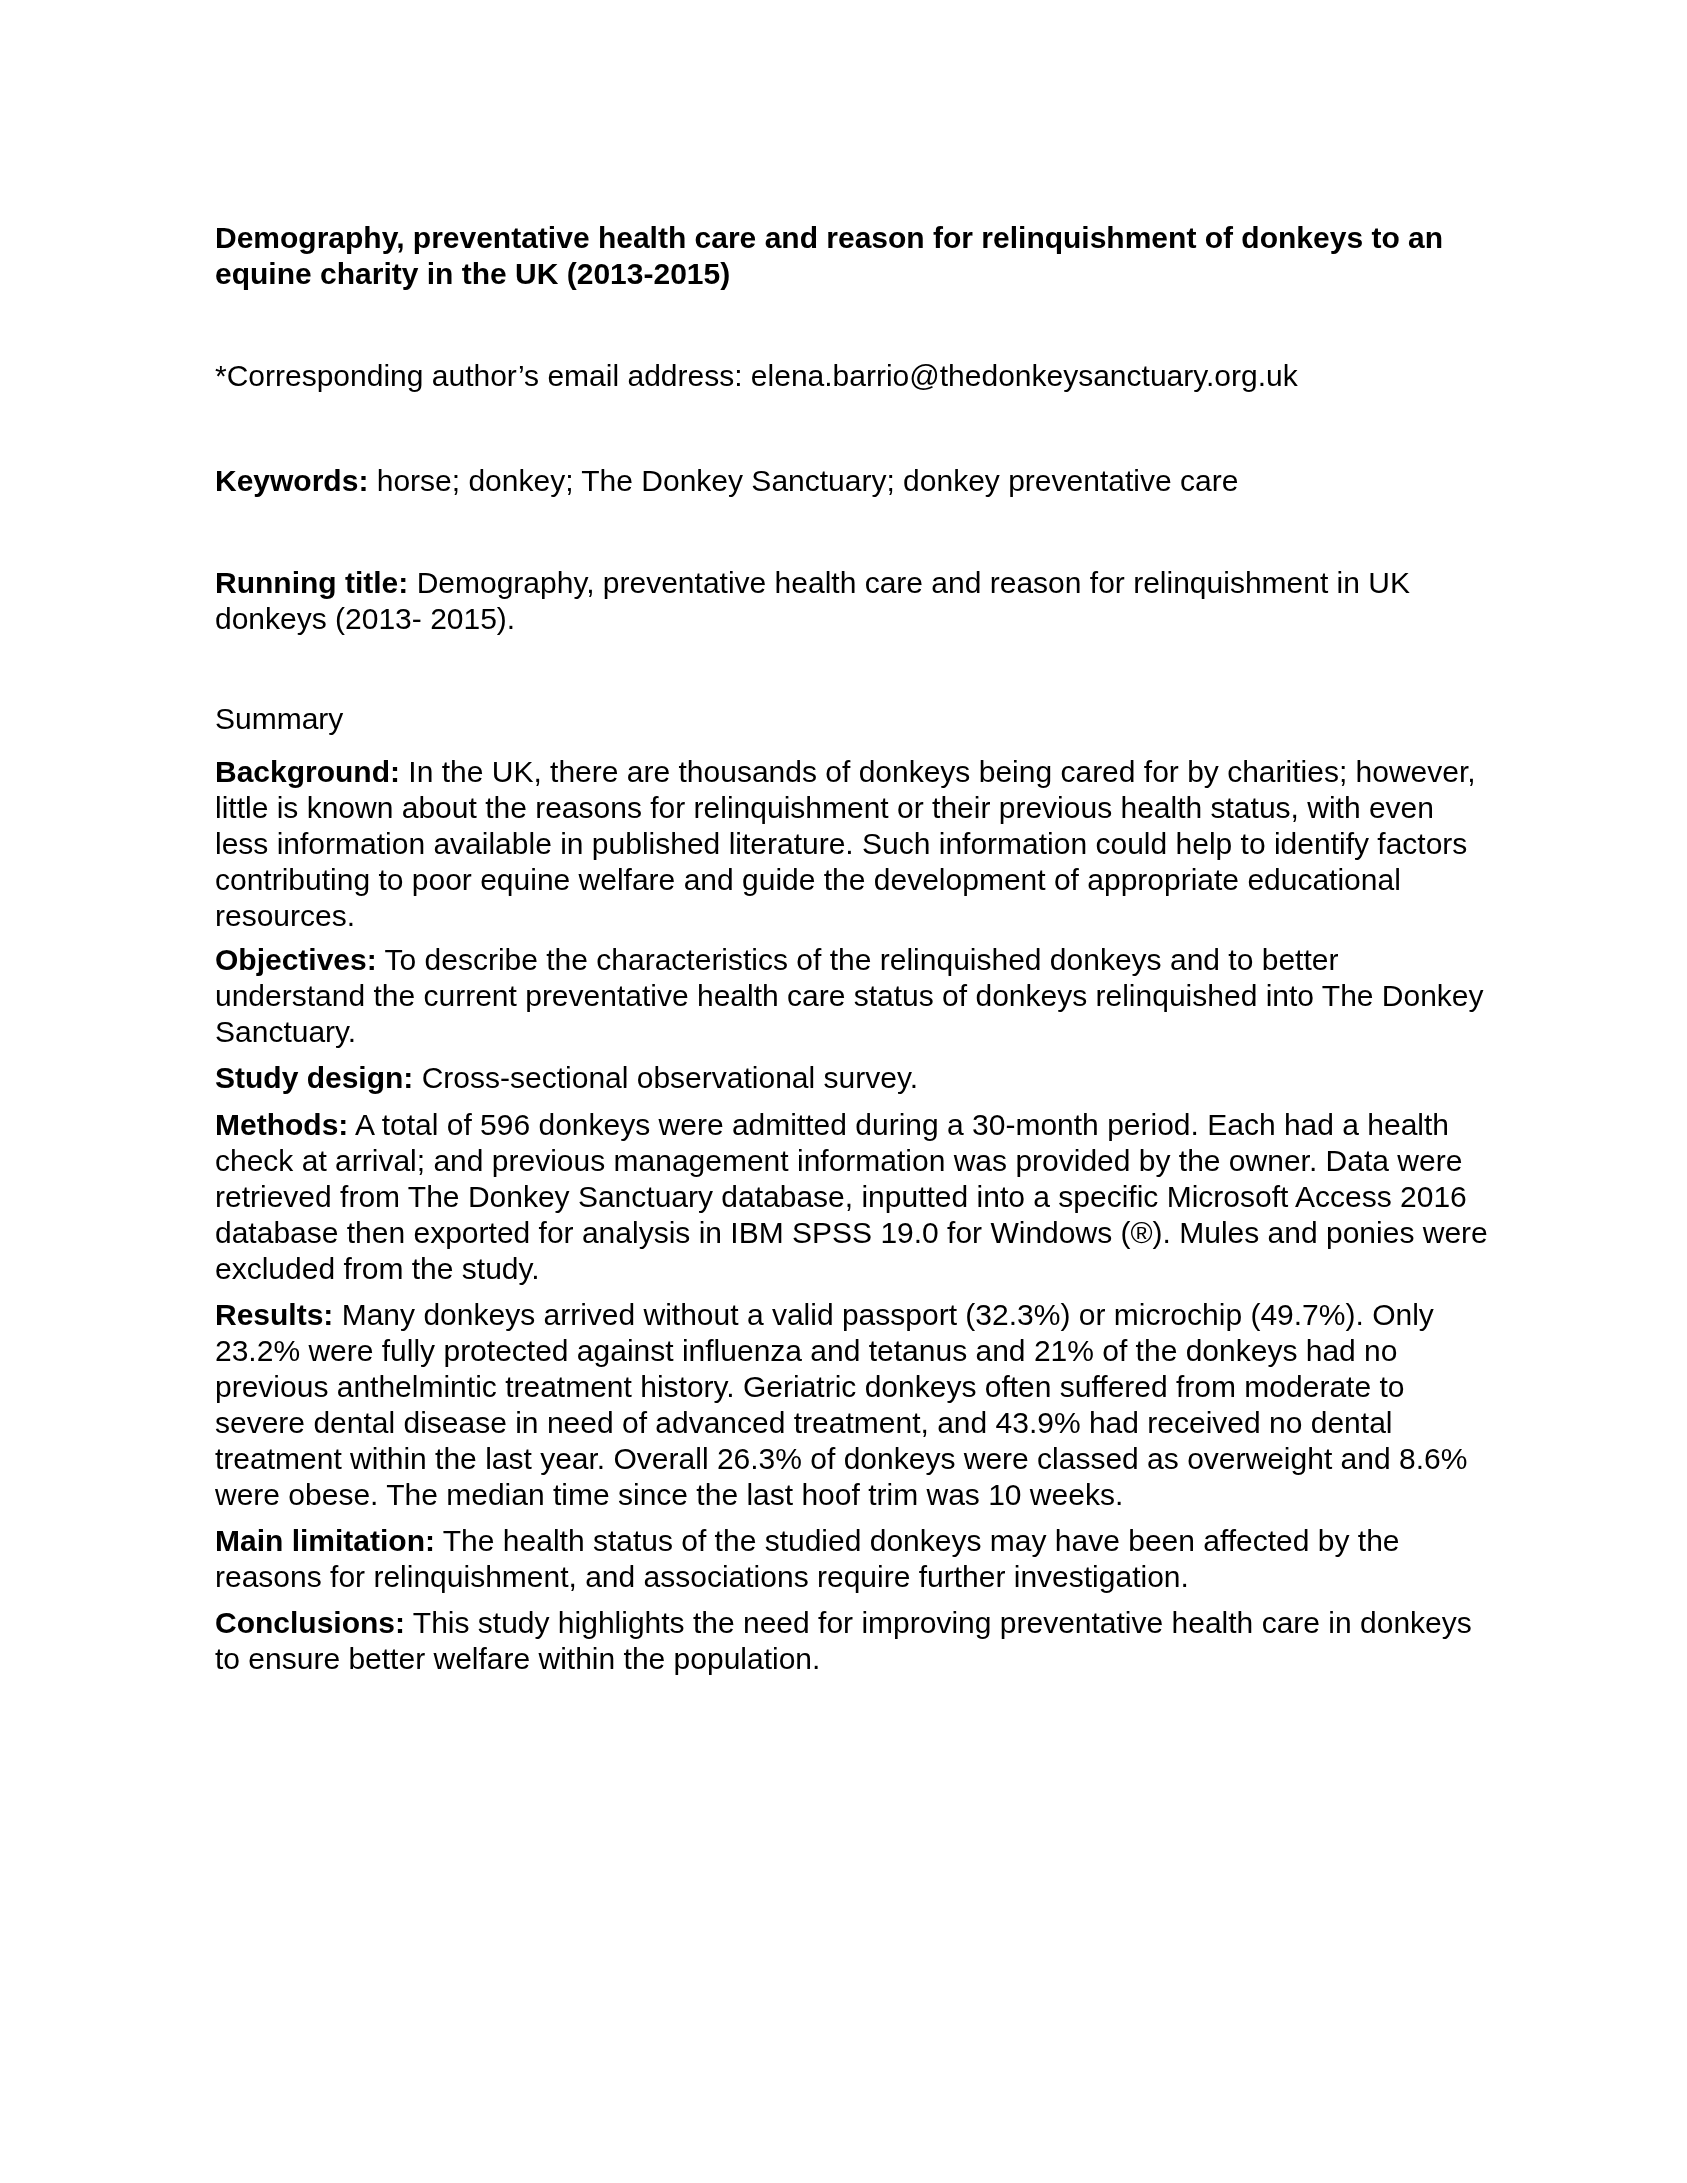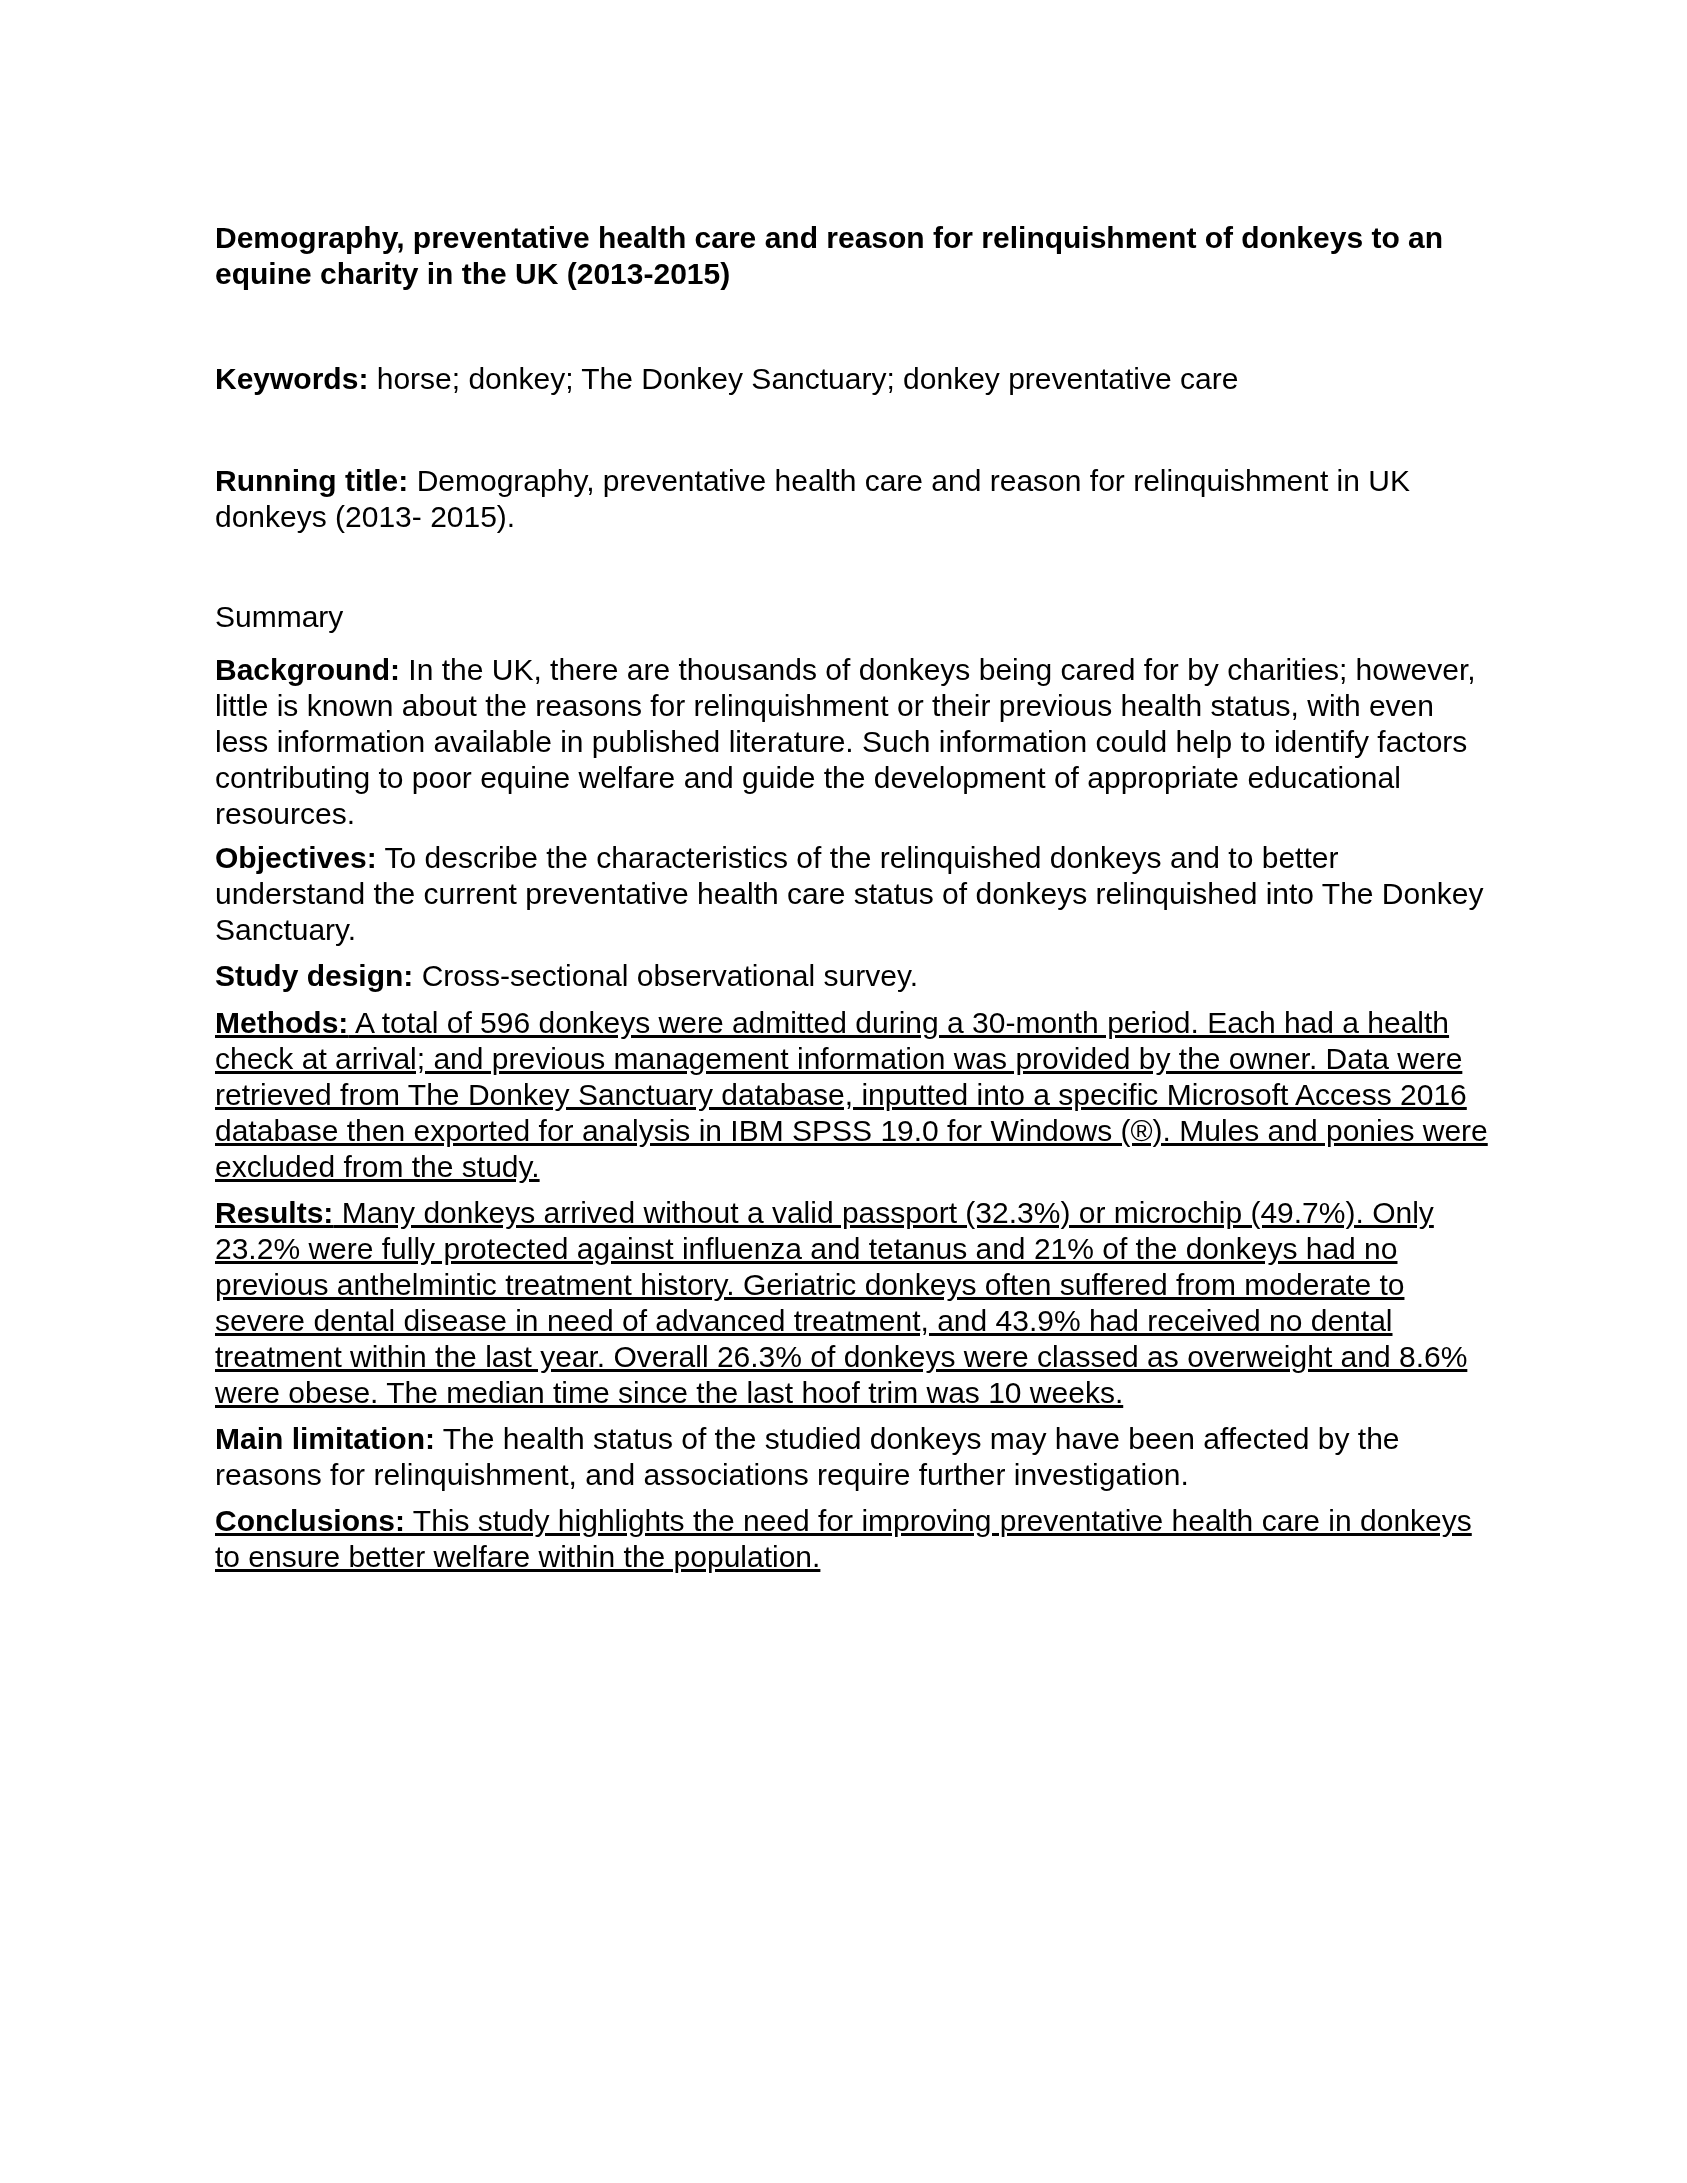--- a/index.html
+++ b/index.html
@@ -38,32 +38,33 @@
     vertical-align: baseline;
   }
   
   .mt-105 { margin-top: 69px !important; }
   .mt-120 { margin-top: 79px !important; }
   .mt-100 { margin-top: 66px !important; }
   .mt-97  { margin-top: 64px  !important; }
   .mt-25  { margin-top: 16.5px  !important; }
   .mt-13  { margin-top: 8.6px  !important; }
   .mt-15  { margin-top: 10px  !important; }
-  .mt-16  { margin-top: 10.6px  !important; text-decoration: underline; }
+  .mt-16  { margin-top: 10.6px  !important; }
   .mt-14  { margin-top: 9.3px  !important; }
 </style>
 </head>
 <body>
 
 <div class="page">
 
   <h1 class="title">Demography, preventative health care and reason for relinquishment of donkeys to an equine charity in the UK (2013-2015)</h1>
 
 
 
+  <p class="corresponding mt-100">*Corresponding author’s email address: elena.barrio@thedonkeysanctuary.org.uk</p>
 
   <p class="keywords mt-105"><strong>Keywords:</strong><span> horse; donkey; The Donkey Sanctuary; donkey preventative care</span></p>
 
   <p class="running-title mt-100"><strong>Running title:</strong><span> Demography, preventative health care and reason for relinquishment in UK donkeys (2013- 2015).</span></p>
 
   <h2 class="bold mt-97">Summary</h2>
 
   <p class="mt-25"><strong>Background:</strong><span> In the UK, there are thousands of donkeys being cared for by charities; however, little is known about the reasons for relinquishment or their previous health status, with even less information available in published literature. Such information could help to identify factors contributing to poor equine welfare and guide the development of appropriate educational resources.</span></p>
 
   <p class="mt-13"><strong>Objectives:</strong><span> To describe the characteristics of the relinquished donkeys and to better understand the current preventative health care status of donkeys relinquished into The Donkey Sanctuary.</span></p>

